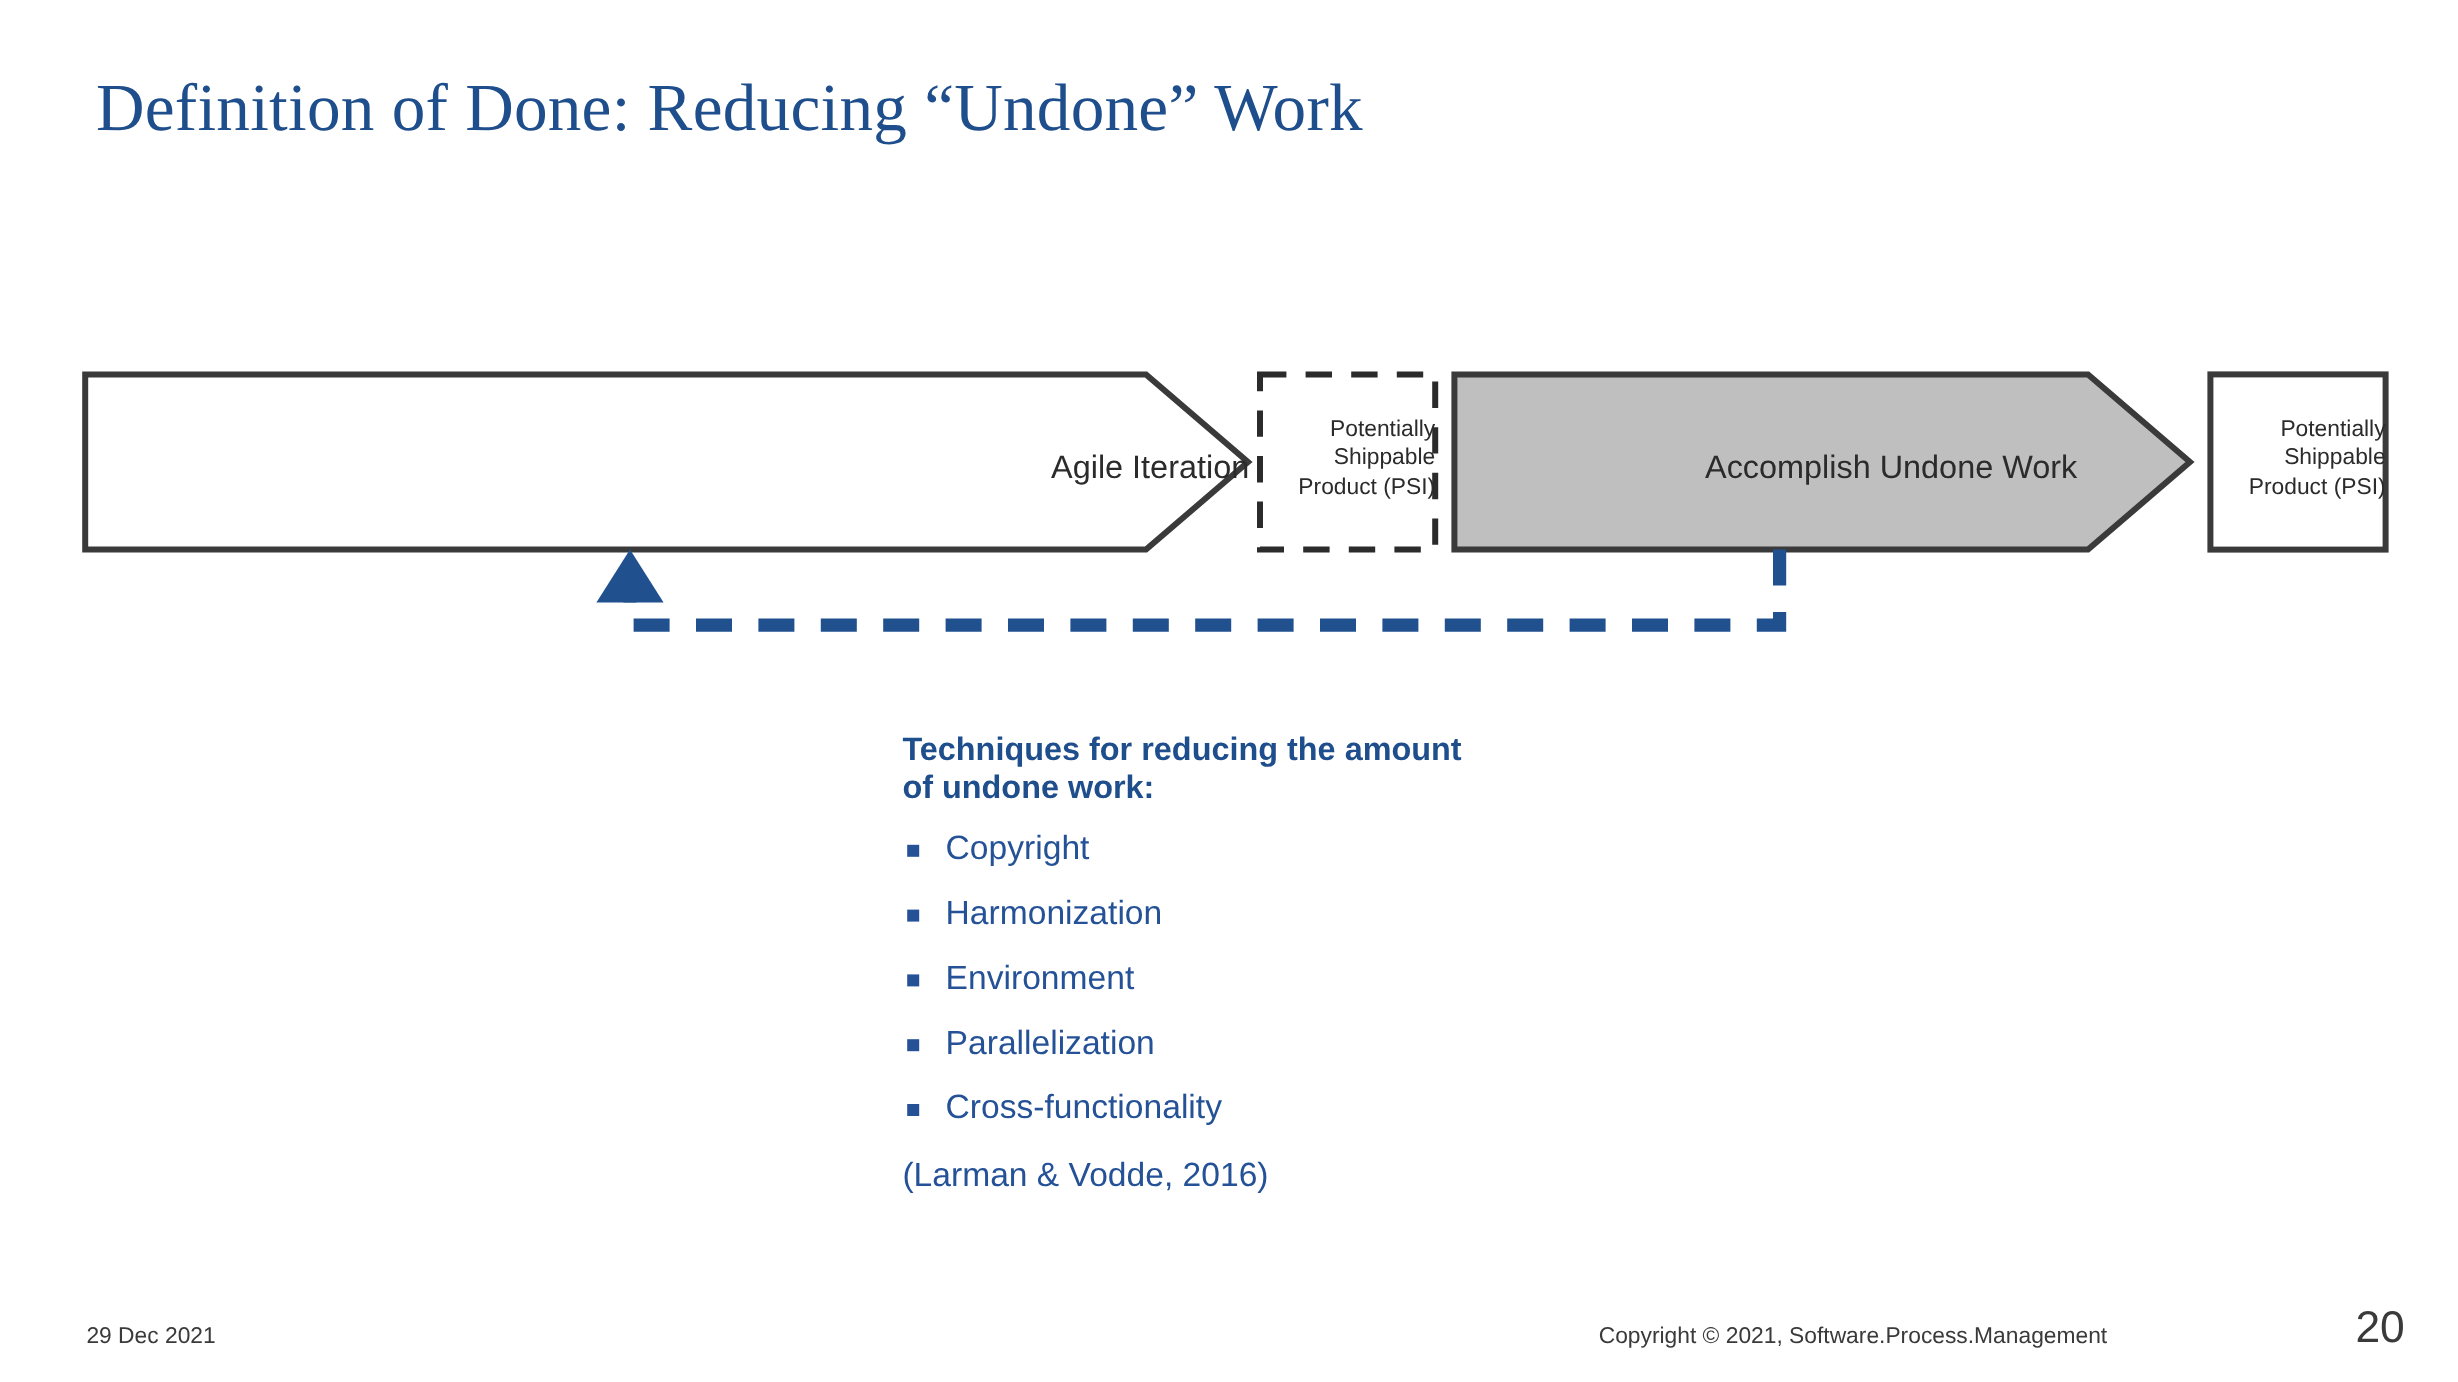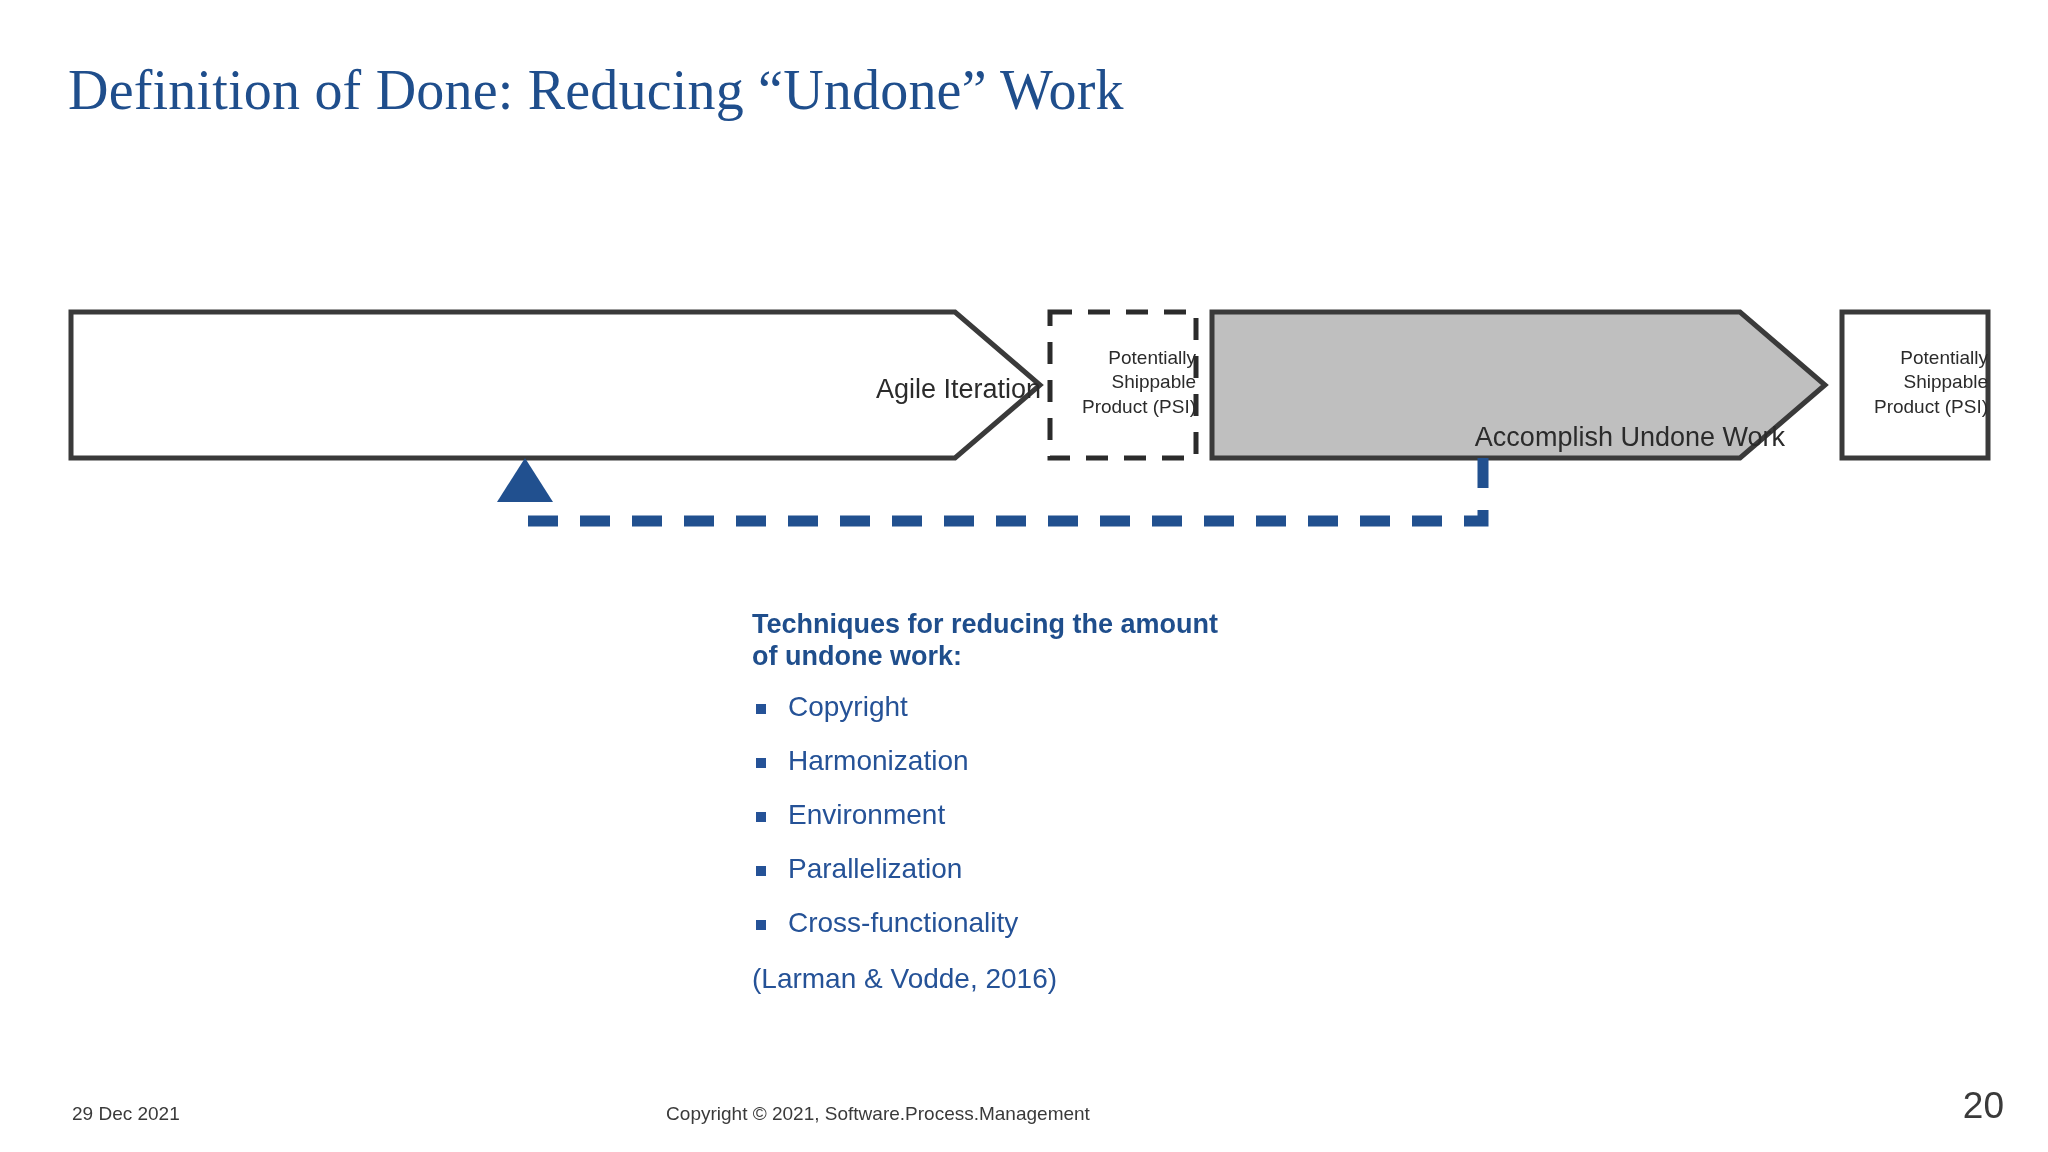--- a/index.html
+++ b/index.html
@@ -14,21 +14,21 @@
     position: relative;
     width: 2048px;
     height: 1152px;
     background: #ffffff;
     overflow: hidden;
   }
 
   
   .slide-title {
     position: absolute;
-    left: 68px;
+    left: 80px;
     top: 58px;
     font-family: "Liberation Serif", serif;
     font-size: 56px;
     font-weight: 400;
     letter-spacing: 0.2px;
     color: #1F4E8C;
     white-space: nowrap;
   }
 
   
@@ -49,25 +49,24 @@
     text-align: right;
     line-height: 1.28;
   }
   .label-agile {
     left: 71px;
     top: 372px;
     width: 970px;
     font-size: 27px;
   }
   .label-undone {
-    left: 1205px;
+    left: 1151px;
     top: 372px;
     width: 580px;
     font-size: 27px;
-    margin-top: 48px;
   }
   .label-psi-dashed {
     left: 1050px;
     top: 346px;
     width: 146px;
     font-size: 19px;
   }
   .label-psi-solid {
     left: 1842px;
     top: 346px;
@@ -126,21 +125,21 @@
     left: 72px;
     top: 1103px;
     font-size: 19px;
     color: #3A3A3A;
   }
   .footer-copyright {
     position: absolute;
     left: 0;
     top: 1103px;
     width: 1756px;
-    text-align: center;
+    text-align: right;
     font-size: 19px;
     color: #3A3A3A;
   }
   .footer-pagenum {
     position: absolute;
     right: 44px;
     top: 1085px;
     font-size: 37px;
     color: #3A3A3A;
   }

